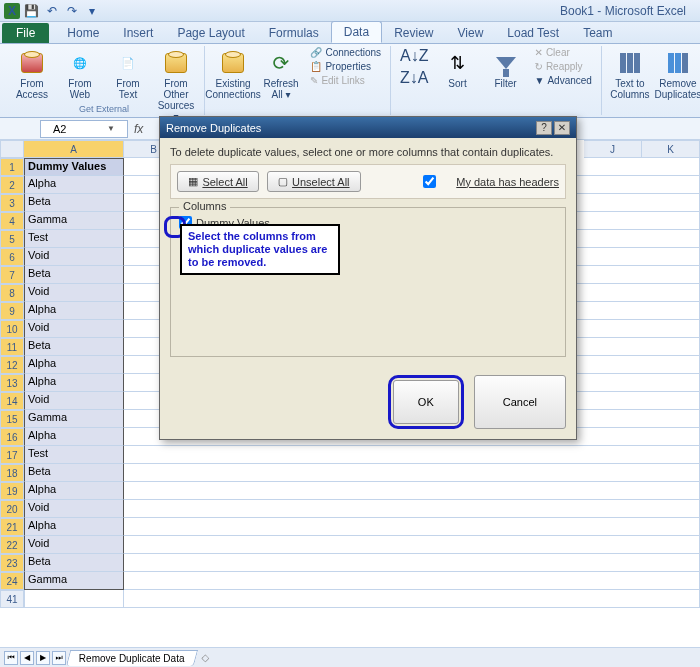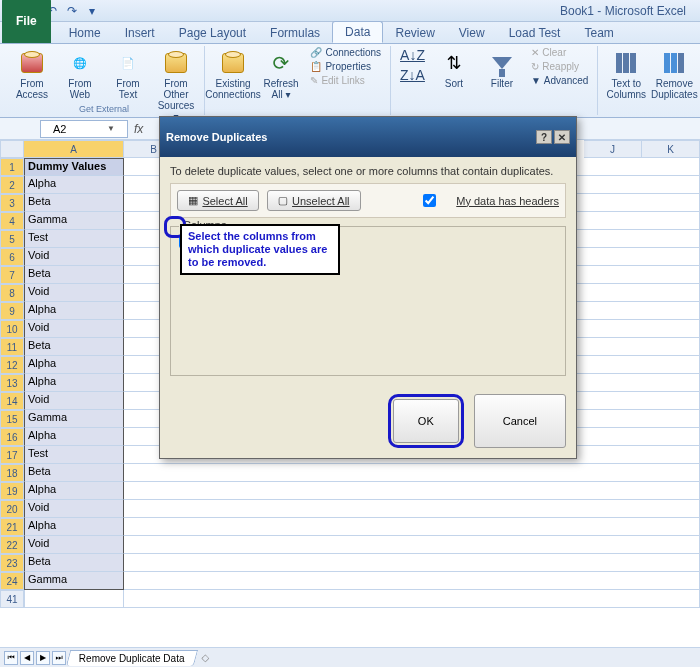--- a/index.html
+++ b/index.html
@@ -6,21 +6,21 @@
 body { width: 700px; height: 667px; background: #fff; overflow: hidden; position: relative; font-size: 11px; }
 
 
 .titlebar { height: 22px; background: linear-gradient(#e8f0fb,#d6e5f5); display: flex; align-items: center; padding: 0 4px; border-bottom: 1px solid #b0c4de; }
 .titlebar .qat { display: flex; gap: 4px; align-items: center; }
 .titlebar .qat span { width: 16px; height: 16px; display: inline-flex; align-items: center; justify-content: center; color: #2b579a; font-size: 12px; }
 .titlebar .title { margin-left: auto; margin-right: 10px; color: #3b5b8c; font-size: 12px; }
 
 
 .ribtabs { height: 22px; background: linear-gradient(#e8f0fb,#dce9f7); display: flex; align-items: flex-end; padding-left: 2px; border-bottom: 1px solid #9db6d8; }
-.filetab { background: #1e7145; color: #fff; padding: 15px 14px; font-size: 12px; border-radius: 2px 2px 0 0; margin-right: 6px; font-weight: bold; }
+.filetab { background: #1e7145; color: #fff; padding: 3px 14px; font-size: 12px; border-radius: 2px 2px 0 0; margin-right: 6px; }
 .ribtab { padding: 3px 12px; font-size: 12px; color: #3b5b8c; cursor: pointer; }
 .ribtab.active { background: #f5faff; border: 1px solid #9db6d8; border-bottom: 1px solid #f5faff; border-radius: 3px 3px 0 0; }
 
 
 .ribbon { height: 74px; background: linear-gradient(#f2f7fd,#e3edf9); border-bottom: 1px solid #9db6d8; display: flex; padding: 2px 4px; }
 .grp { border-right: 1px solid #c3d4ea; padding: 0 6px; display: flex; flex-direction: column; align-items: center; justify-content: space-between; position: relative; }
 .grp .icons { display: flex; gap: 4px; }
 .bigbtn { width: 44px; display: flex; flex-direction: column; align-items: center; gap: 1px; padding: 2px; border: 1px solid transparent; border-radius: 2px; cursor: pointer; }
 .bigbtn .ic { width: 30px; height: 28px; display: flex; align-items: center; justify-content: center; }
 .bigbtn .lbl { font-size: 10px; text-align: center; line-height: 11px; color: #2b4a75; }
@@ -47,41 +47,41 @@
 .rowhead.sel { background:#f8d26b; }
 
 
 .sheettabs { position:absolute; bottom:0; left:0; right:0; height:20px; background:#e7edf6; border-top:1px solid #c3d4ea; display:flex; align-items:center; padding:0 4px; gap:2px; font-size:10px; }
 .navbtn { width:14px; height:14px; border:1px solid #9db6d8; background:#f5faff; display:flex; align-items:center; justify-content:center; font-size:8px; cursor:pointer; }
 .sheettab { background:#fff; border:1px solid #9db6d8; border-bottom:none; padding:2px 10px; border-radius:0 0 4px 4px; transform: skewX(-15deg); }
 .sheettab span { display:inline-block; transform: skewX(15deg); }
 
 
 .dialog { position:absolute; left:159px; top:116px; width:418px; background:#ece9d8; border:1px solid #666; box-shadow: 3px 3px 8px rgba(0,0,0,0.35); }
-.dlgtitle { height:40px; background:linear-gradient(#3a6ea5,#1c3f6e); color:#fff; display:flex; align-items:center; padding:0 6px; font-size:11px; font-weight:bold; }
+.dlgtitle { height:21px; background:linear-gradient(#3a6ea5,#1c3f6e); color:#fff; display:flex; align-items:center; padding:0 6px; font-size:11px; font-weight:normal; }
 .dlgtitle .dlgbtns { margin-left:auto; display:flex; gap:2px; }
 .dlgtitle .dlgbtns span { width:16px; height:14px; background:#d4d0c8; border:1px solid #888; color:#333; display:flex; align-items:center; justify-content:center; font-size:10px; cursor:pointer; }
 .dlgbody { padding:8px 10px; font-size:11px; color:#333; }
 .dlgtoolbar { background:#f7f5ee; border:1px solid #cfc8b8; padding:6px; display:flex; align-items:center; gap:8px; margin-top:6px; }
 .winbtn { background:linear-gradient(#fdfdfd,#e3e3e3); border:1px solid #9a9a9a; border-radius:3px; padding:3px 10px; font-size:11px; cursor:pointer; display:flex; align-items:center; gap:4px; }
 .chkwrap { display:flex; align-items:center; gap:20px; margin-left:auto; }
 .fieldset { border:1px solid #b8b4a4; margin-top:8px; padding:0; height:150px; position:relative; }
 .legend { position:absolute; top:-8px; left:8px; background:#ece9d8; padding:0 4px; font-size:11px; }
 .collist { padding:8px; }
 .colitem { display:flex; align-items:center; gap:4px; font-size:11px; }
 .dlgfoot { display:flex; justify-content:flex-end; gap:10px; padding:10px; }
 .okring { border:3px solid #1818c8; border-radius:10px; padding:2px; }
 .chkring { position:absolute; border:3px solid #1818c8; border-radius:8px; width:22px; height:22px; left:164px; top:216px; pointer-events:none; }
 .callout { position:absolute; left:180px; top:224px; width:160px; border:2px solid #000; background:#fff; padding:4px 6px; font-size:11px; font-weight:bold; color:#1818c8; line-height:13px; }
 
 
 .ic-db { width:22px; height:20px; background:linear-gradient(#f8e08a,#e8b44d); border:1px solid #b8860b; border-radius:3px; position:relative; }
 .ic-db::before { content:''; position:absolute; top:-3px; left:2px; right:2px; height:5px; background:#fce8b8; border:1px solid #b8860b; border-radius:50%; }
 .ic-refresh { color:#2e7d32; font-size:20px; }
-.ic-sort { font-size:14px;text-decoration:underline; }
+.ic-sort { font-size:16px; }
 .ic-funnel { width:0; height:0; border-left:10px solid transparent; border-right:10px solid transparent; border-top:12px solid #5a7aa8; position:relative; }
 .ic-funnel::after { content:''; position:absolute; left:-3px; top:0; width:6px; height:8px; background:#5a7aa8; }
 .ic-cols { display:flex; gap:1px; } .ic-cols i{width:6px;height:20px;background:#5a7aa8;display:block;}
 .excel-x { width:14px; height:14px; background:#2e7d32; color:#fff; font-weight:bold; font-size:10px; display:flex; align-items:center; justify-content:center; border-radius:2px; }
 </style>
 </head>
 <body>
 
 <div class="titlebar">
   <div class="qat">

